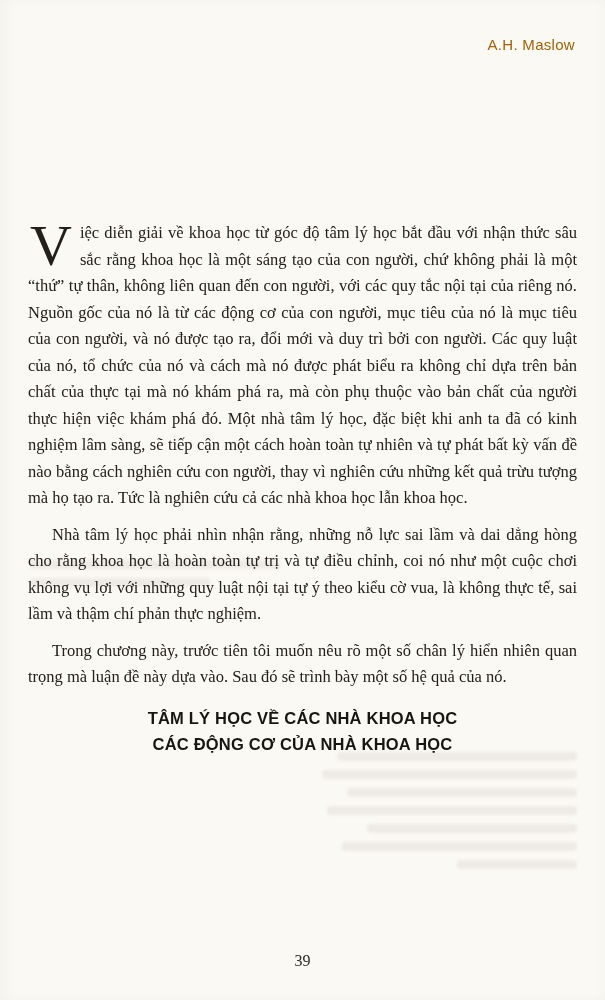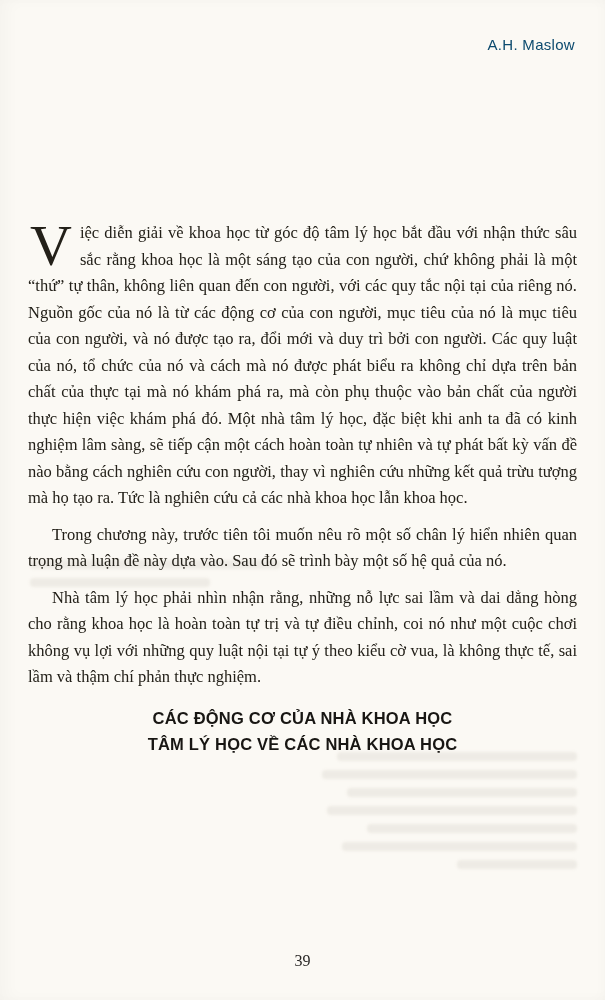--- a/index.html
+++ b/index.html
@@ -14,21 +14,21 @@
     font-family: "Liberation Serif", serif;
     color: #211f1c;
   }
   .author-header {
     position: absolute;
     top: 36px;
     right: 30px;
     font-family: "Liberation Sans", sans-serif;
     font-size: 15px;
     letter-spacing: 0.3px;
-    color: #0c4a6e;
+    color: #a16207;
   }
   .body-text {
     position: absolute;
     left: 28px;
     right: 28px;
     top: 220px;
   }
   .body-text p {
     margin: 0 0 10px 0;
     font-size: 16.5px;
@@ -101,27 +101,27 @@
   <div class="ghost-line g7"></div>
   <div class="ghost-line g8"></div>
   <div class="ghost-line g9"></div>
 
   <div class="body-text">
 
     <p>
       <span class="dropcap">V</span><span>iệc diễn giải về khoa học từ góc độ tâm lý học bắt đầu với nhận thức sâu sắc rằng khoa học là một sáng tạo của con người, chứ không phải là một “thứ” </span><span class="italic">tự thân</span><span>, không liên quan đến con người, với các quy tắc nội tại của riêng nó. Nguồn gốc của nó là từ các động cơ của con người, mục tiêu của nó là mục tiêu của con người, và nó được tạo ra, đổi mới và duy trì bởi con người. Các quy luật của nó, tổ chức của nó và cách mà nó được phát biểu ra không chỉ dựa trên bản chất của thực tại mà nó khám phá ra, mà còn phụ thuộc vào bản chất của người thực hiện việc khám phá đó. Một nhà tâm lý học, đặc biệt khi anh ta đã có kinh nghiệm lâm sàng, sẽ tiếp cận một cách hoàn toàn tự nhiên và tự phát bất kỳ vấn đề nào bằng cách nghiên cứu con người, thay vì nghiên cứu những kết quả trừu tượng mà họ tạo ra. Tức là nghiên cứu cả các nhà khoa học lẫn khoa học.</span>
     </p>
 
+    <p class="indent">Nhà tâm lý học phải nhìn nhận rằng, những nỗ lực sai lầm và dai dẳng hòng cho rằng khoa học là hoàn toàn tự trị và tự điều chỉnh, coi nó như một cuộc chơi không vụ lợi với những quy luật nội tại tự ý theo kiểu cờ vua, là không thực tế, sai lầm và thậm chí phản thực nghiệm.</p>
+
     <p class="indent">Trong chương này, trước tiên tôi muốn nêu rõ một số chân lý hiển nhiên quan trọng mà luận đề này dựa vào. Sau đó sẽ trình bày một số hệ quả của nó.</p>
 
-    <p class="indent">Nhà tâm lý học phải nhìn nhận rằng, những nỗ lực sai lầm và dai dẳng hòng cho rằng khoa học là hoàn toàn tự trị và tự điều chỉnh, coi nó như một cuộc chơi không vụ lợi với những quy luật nội tại tự ý theo kiểu cờ vua, là không thực tế, sai lầm và thậm chí phản thực nghiệm.</p>
-
     <div class="section-heading">
+      <div>TÂM LÝ HỌC VỀ CÁC NHÀ KHOA HỌC</div>
       <div>CÁC ĐỘNG CƠ CỦA NHÀ KHOA HỌC</div>
-      <div>TÂM LÝ HỌC VỀ CÁC NHÀ KHOA HỌC</div>
     </div>
 
 
   </div>
 
   <div class="page-number">39</div>
 
 </div>
 
 </body></html>

